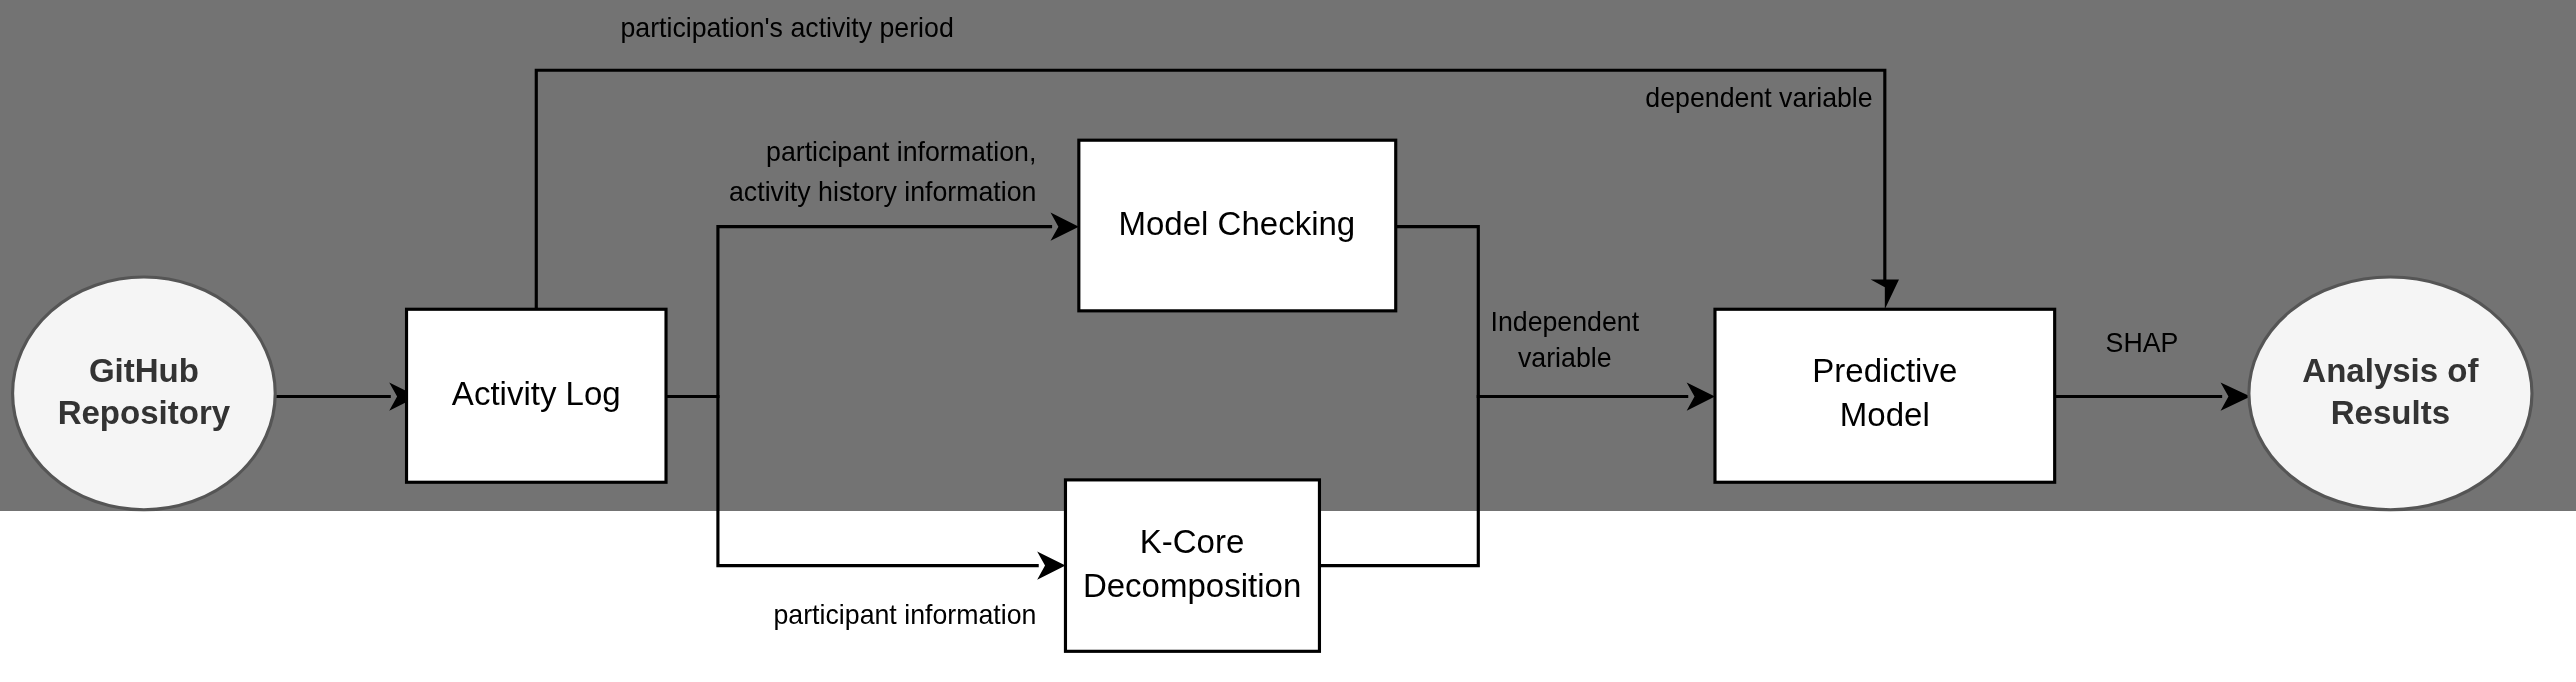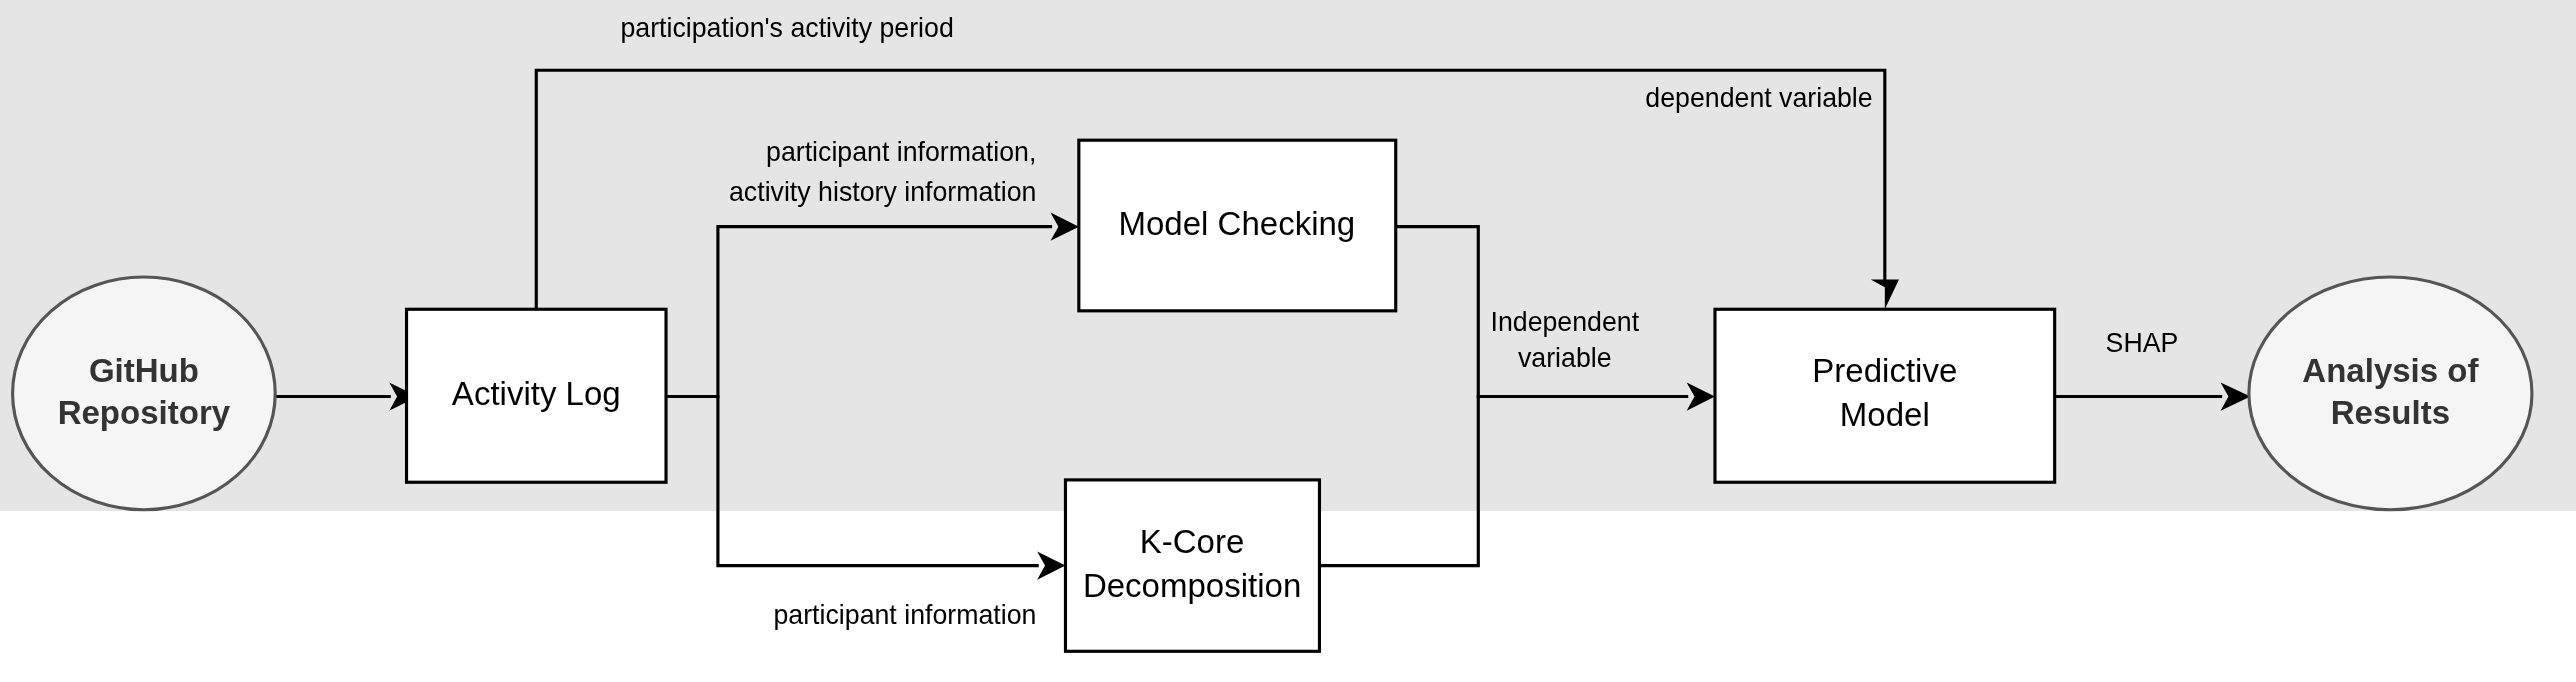--- a/index.html
+++ b/index.html
@@ -10,21 +10,21 @@
   body {
     width: 2576px;
     height: 683px;
     font-family: "Liberation Sans", sans-serif;
     overflow: hidden;
   }
   #diagram-root {
     position: relative;
     width: 2576px;
     height: 511px;
-    background: #e5e5e5;
+    background: #737373;
   }
   svg#flow-svg {
     display: block;
     width: 2576px;
     height: 683px;
   }
   .node-shape-rect {
     fill: #ffffff;
     stroke: #000000;
     stroke-width: 4;

